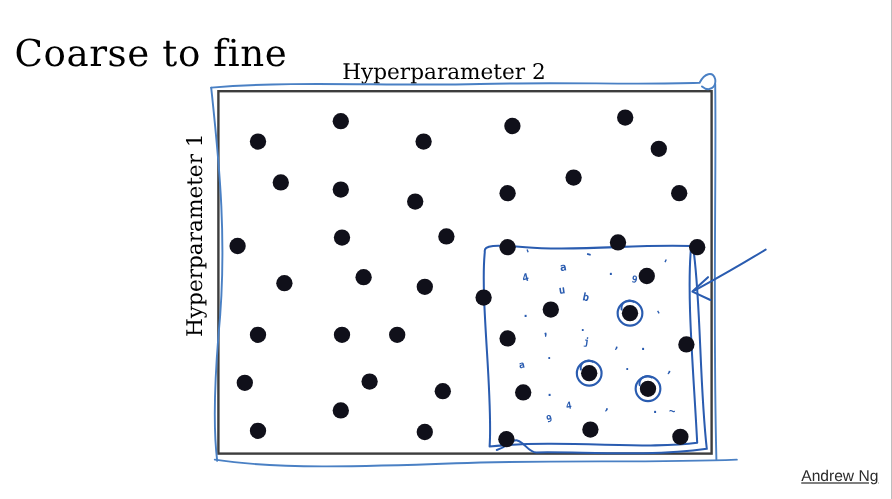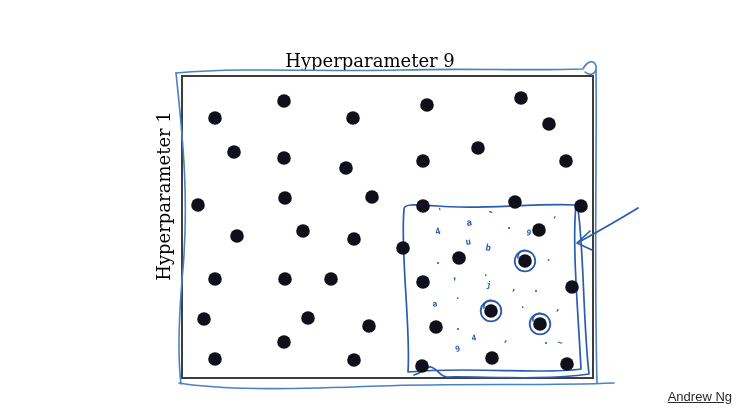--- a/index.html
+++ b/index.html
@@ -42,21 +42,22 @@
   .penline{stroke:var(--pen);stroke-width:1.6;fill:none;stroke-linecap:round;stroke-linejoin:round;}
   .penline2{stroke:var(--pen-dark);stroke-width:1.7;fill:none;stroke-linecap:round;stroke-linejoin:round;}
   .framerect{stroke:var(--frame);stroke-width:2;fill:none;}
   .scribble{fill:var(--pen-dark);font-family:"DejaVu Sans Mono",monospace;font-weight:bold;}
 </style>
 </head>
 <body>
 
 <div class="slide">
 
-  <div class="hp2">Hyperparameter 9</div>
+  <h1 class="title">Coarse to fine</h1>
+  <div class="hp2">Hyperparameter 2</div>
   <div class="hp1">Hyperparameter 1</div>
 
   <svg class="canvas" width="743" height="416" viewBox="0 0 743 416" aria-hidden="true">
 
     <rect class="framerect" x="182" y="76" width="411" height="302"></rect>
 
     <path class="penline" d="M 176,73 C 250,67 320,72 400,70 C 470,68 525,71 583,69 C 587,61 594,59 596,66 C 597,73 591,77 585,72"></path>
     <path class="penline" d="M 596,70 C 597,150 594,260 597,383"></path>
     <path class="penline" d="M 179,383 C 230,391 300,389 380,386 C 460,383 545,386 614,383"></path>
     <path class="penline" d="M 176,73 C 182,130 190,200 182,280 C 178,330 178,360 181,384"></path>

